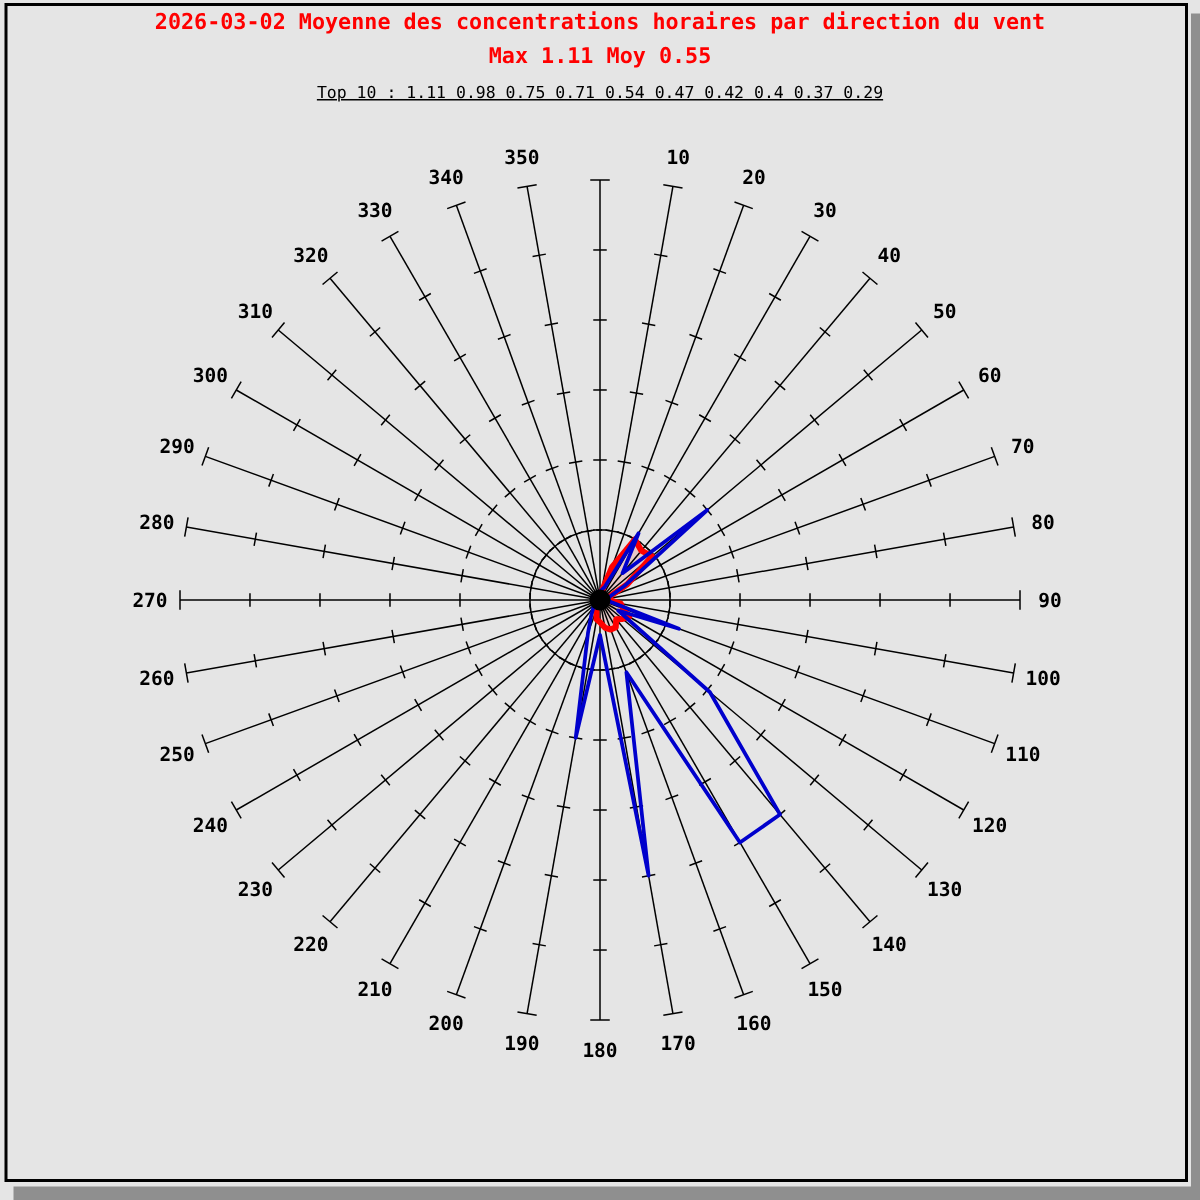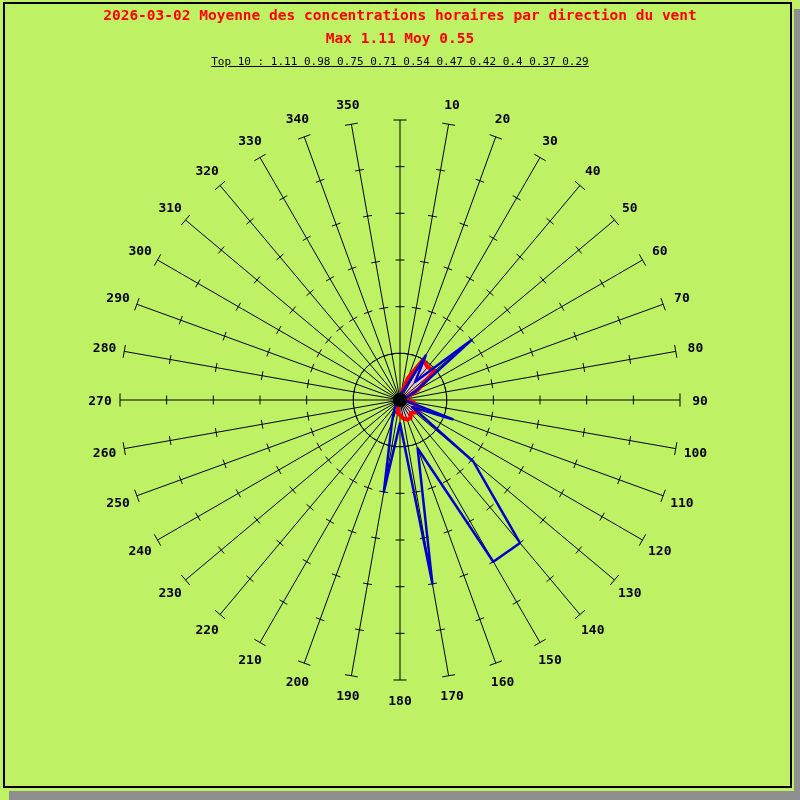--- a/index.html
+++ b/index.html
@@ -1,16 +1,16 @@
 <!DOCTYPE html>
 <html><head>
 <meta charset="utf-8">
 <style>
   html,body{margin:0;padding:0;background:#ffffff;}
-  .page{position:relative;width:800px;height:800px;background:#bef264;overflow:hidden;
+  .page{position:relative;width:800px;height:800px;background:#e5e5e5;overflow:hidden;
         font-family:"DejaVu Sans Mono", monospace;}
   .border-frame{position:absolute;left:3px;top:2px;width:789px;height:786px;
         border:2px solid #000;box-sizing:border-box;}
   .shadow-right{position:absolute;left:794px;top:9px;width:6px;height:791px;background:#8f8f8f;}
   .shadow-bottom{position:absolute;left:9px;top:791px;width:791px;height:9px;background:#8f8f8f;}
   .title{position:absolute;top:7px;left:0;width:100%;text-align:center;
         font:bold 14.5px "DejaVu Sans Mono", monospace;}
   .subtitle{position:absolute;top:30px;left:0;width:100%;text-align:center;
         font:bold 14.5px "DejaVu Sans Mono", monospace;}
   .top10{position:absolute;top:55px;left:0;width:100%;text-align:center;

